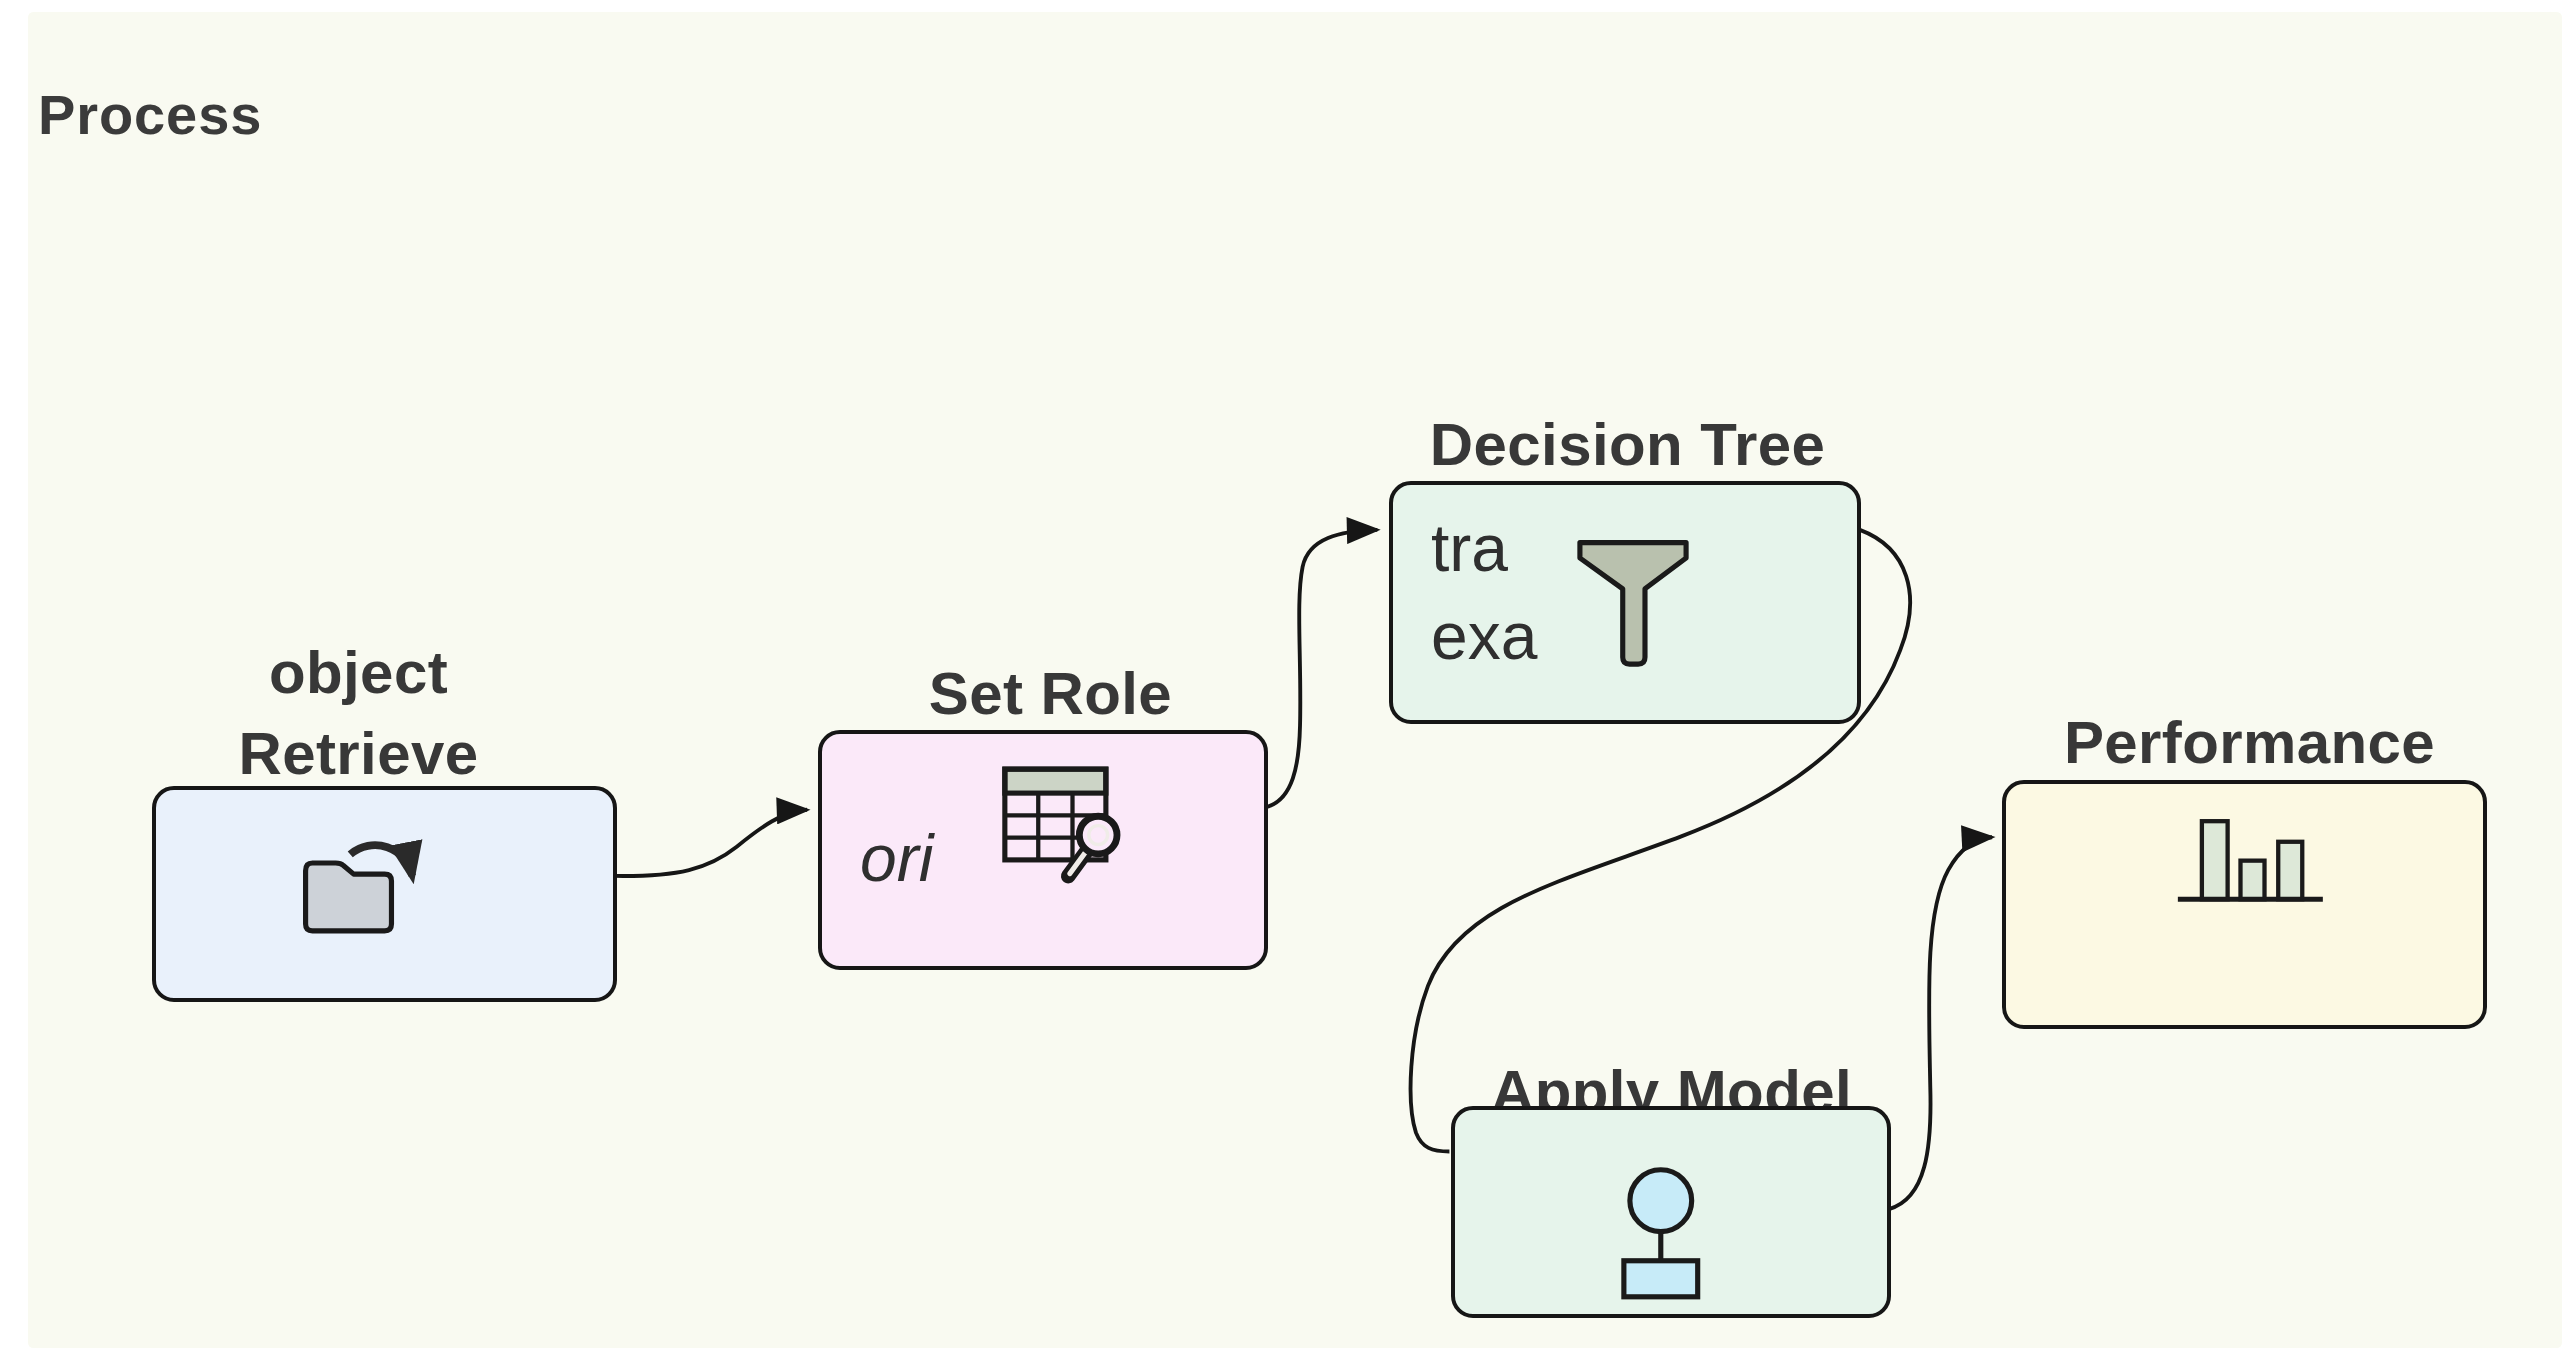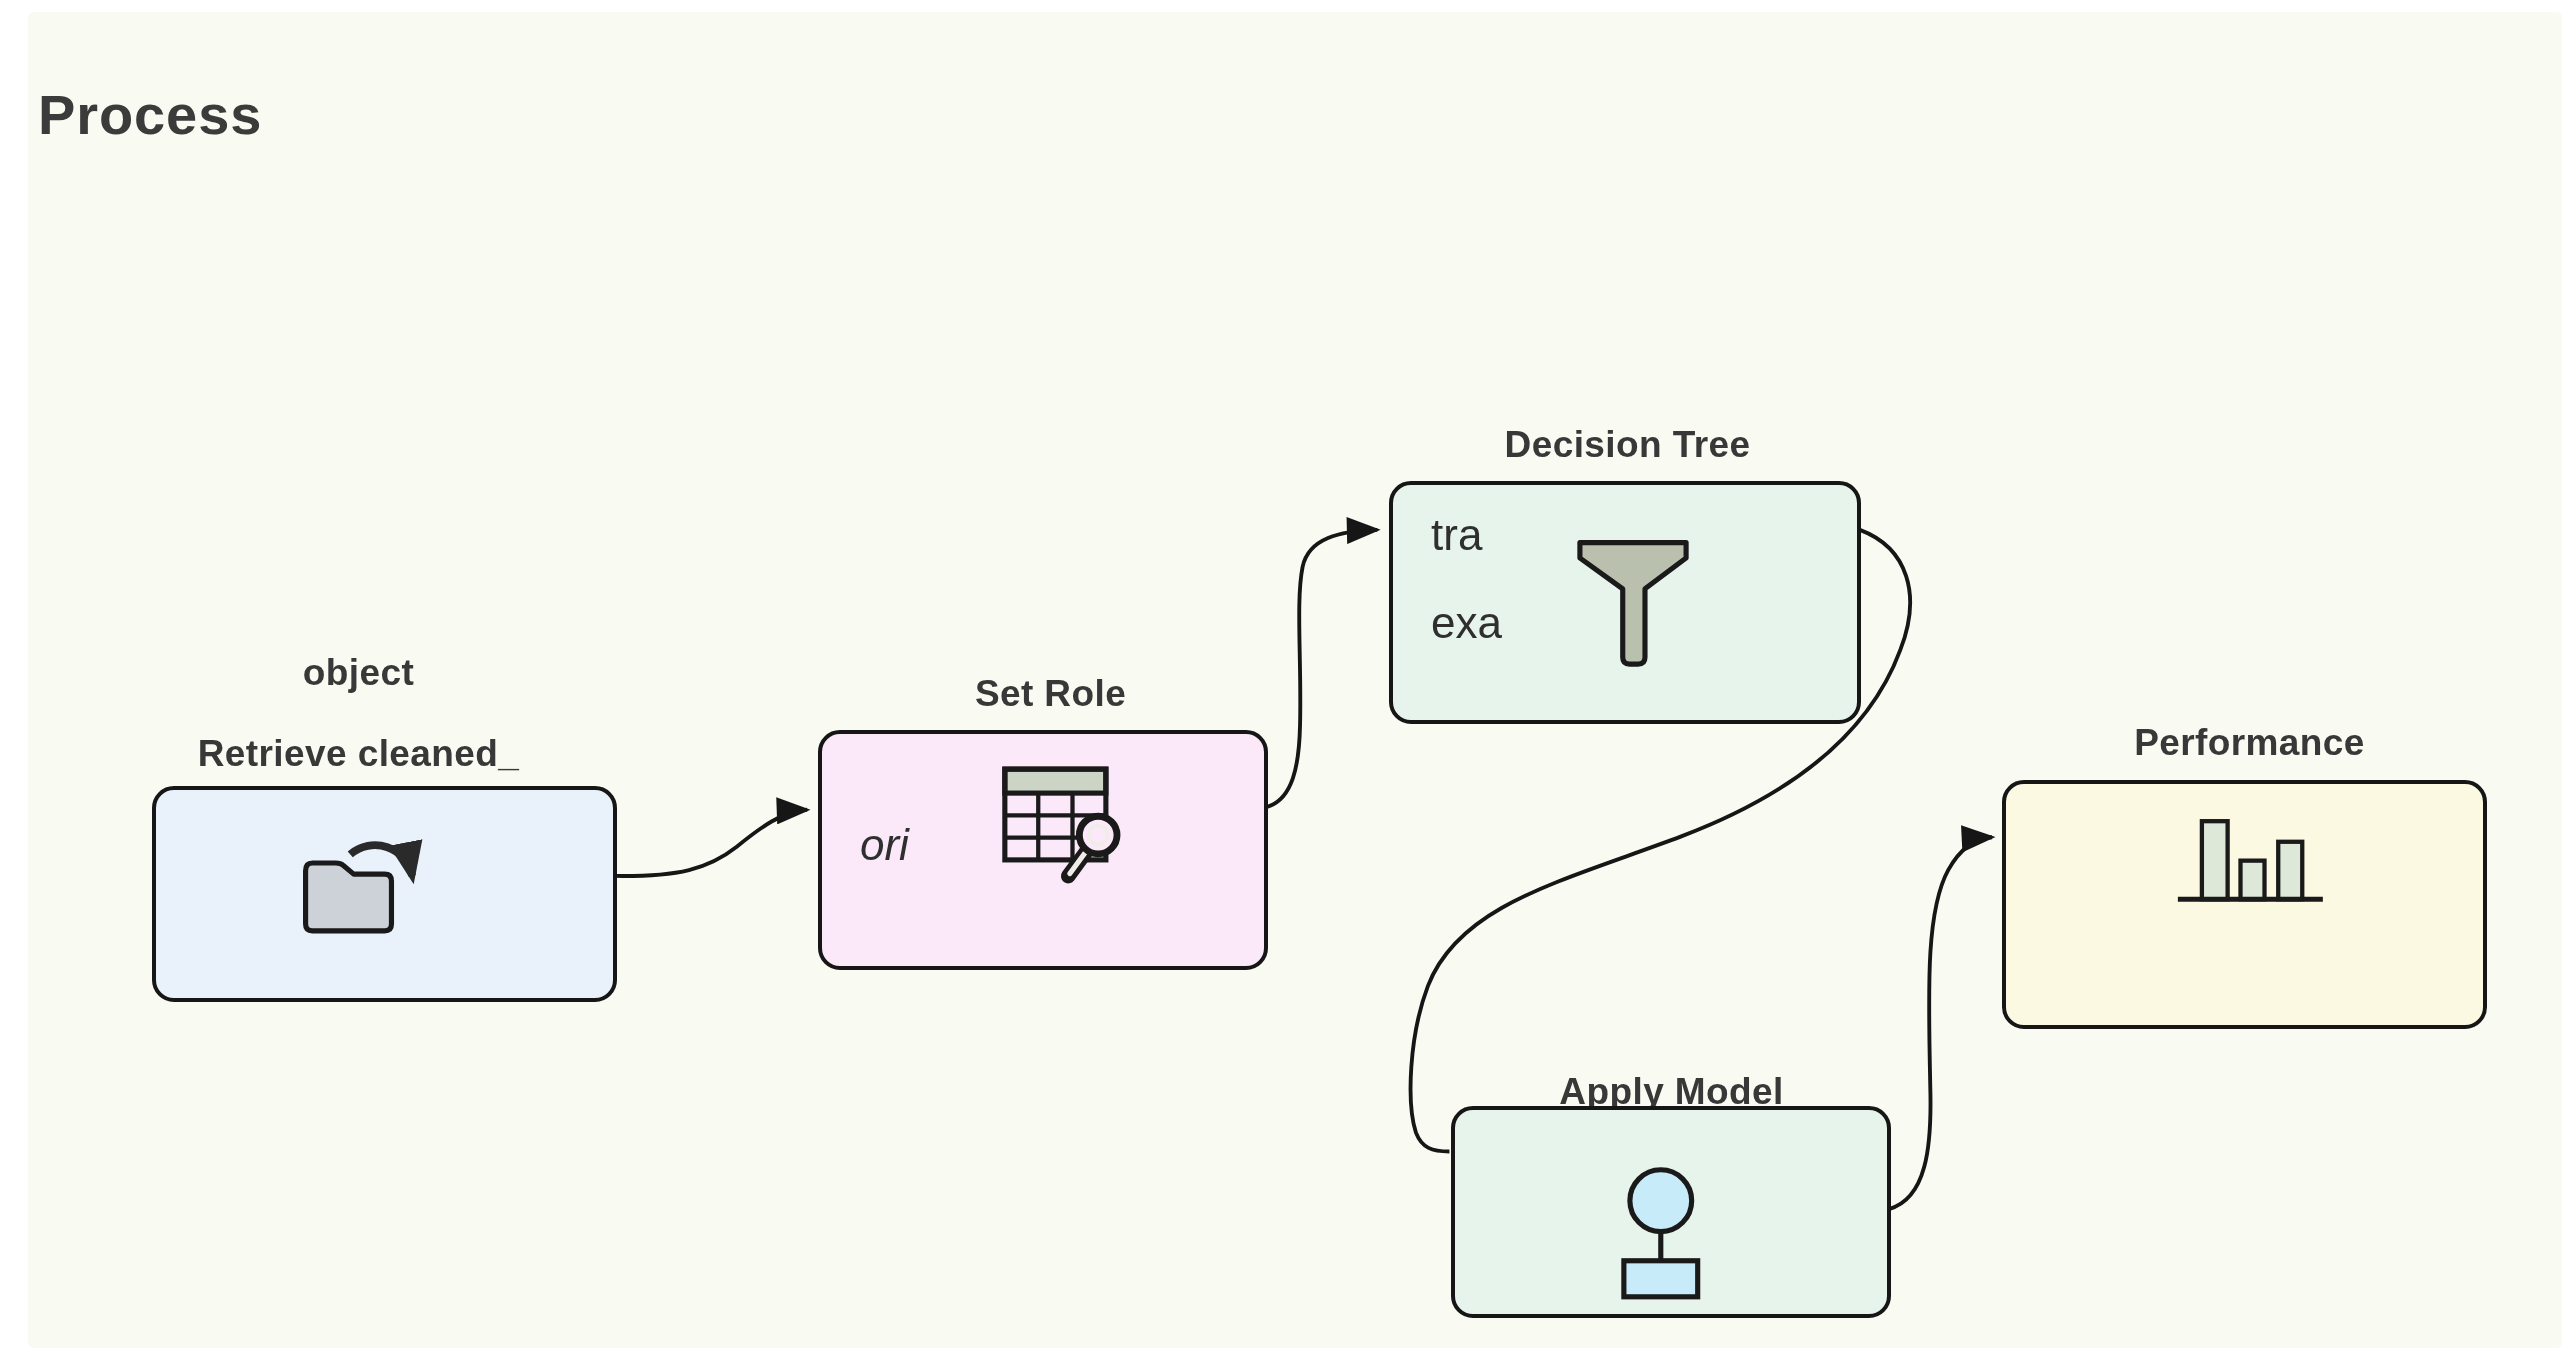--- a/index.html
+++ b/index.html
@@ -7,27 +7,27 @@
   #stage{position:relative;width:2576px;height:1362px;overflow:hidden;background:#ffffff;}
   #canvas{position:absolute;left:27.5px;top:12px;right:13.7px;bottom:13.7px;background:#f9faf1;border-radius:5.2px;}
   .title{position:absolute;left:38px;top:82px;font-size:56px;font-weight:700;color:#3b3b3b;letter-spacing:0.9px;}
   .wires{position:absolute;left:0;top:0;width:2576px;height:1362px;pointer-events:none;}
   .node{position:absolute;border:4.3px solid #161616;border-radius:22px;box-sizing:border-box;}
   .node-retrieve{left:152px;top:786px;width:465px;height:216px;background:#e9f1fb;}
   .node-setrole{left:818px;top:730px;width:450px;height:240px;background:#fbe9f9;}
   .node-decision{left:1389px;top:481px;width:472px;height:243px;background:#e6f4eb;}
   .node-apply{left:1451px;top:1106px;width:440px;height:212px;background:#e6f4eb;}
   .node-perf{left:2002px;top:780px;width:485px;height:249px;background:#fcf9e3;}
-  .node-label{position:absolute;width:515px;font-size:37px;font-weight:600;color:#383838;text-align:center;letter-spacing:0.4px;line-height:81px;}
+  .node-label{position:absolute;width:515px;font-size:60px;font-weight:600;color:#383838;text-align:center;letter-spacing:0.4px;line-height:81px;}
   .lbl-retrieve{left:101px;top:632px;}
   .lbl-setrole{left:793px;top:653px;}
   .lbl-decision{left:1370px;top:404px;}
   .lbl-apply{left:1414px;top:1051px;}
   .lbl-perf{left:1992px;top:702px;}
-  .port-label{position:absolute;font-size:44px;font-weight:500;color:#2f2f2f;}
+  .port-label{position:absolute;font-size:66px;font-weight:500;color:#2f2f2f;}
   .port-ori{left:860px;top:820px;font-style:italic;}
   .port-tra{left:1431px;top:510px;}
   .port-exa{left:1431px;top:598px;text-align:center;}
   .icon{position:absolute;}
 </style>
 </head>
 <body>
 
 <div id="stage">
   <div id="canvas"></div>

